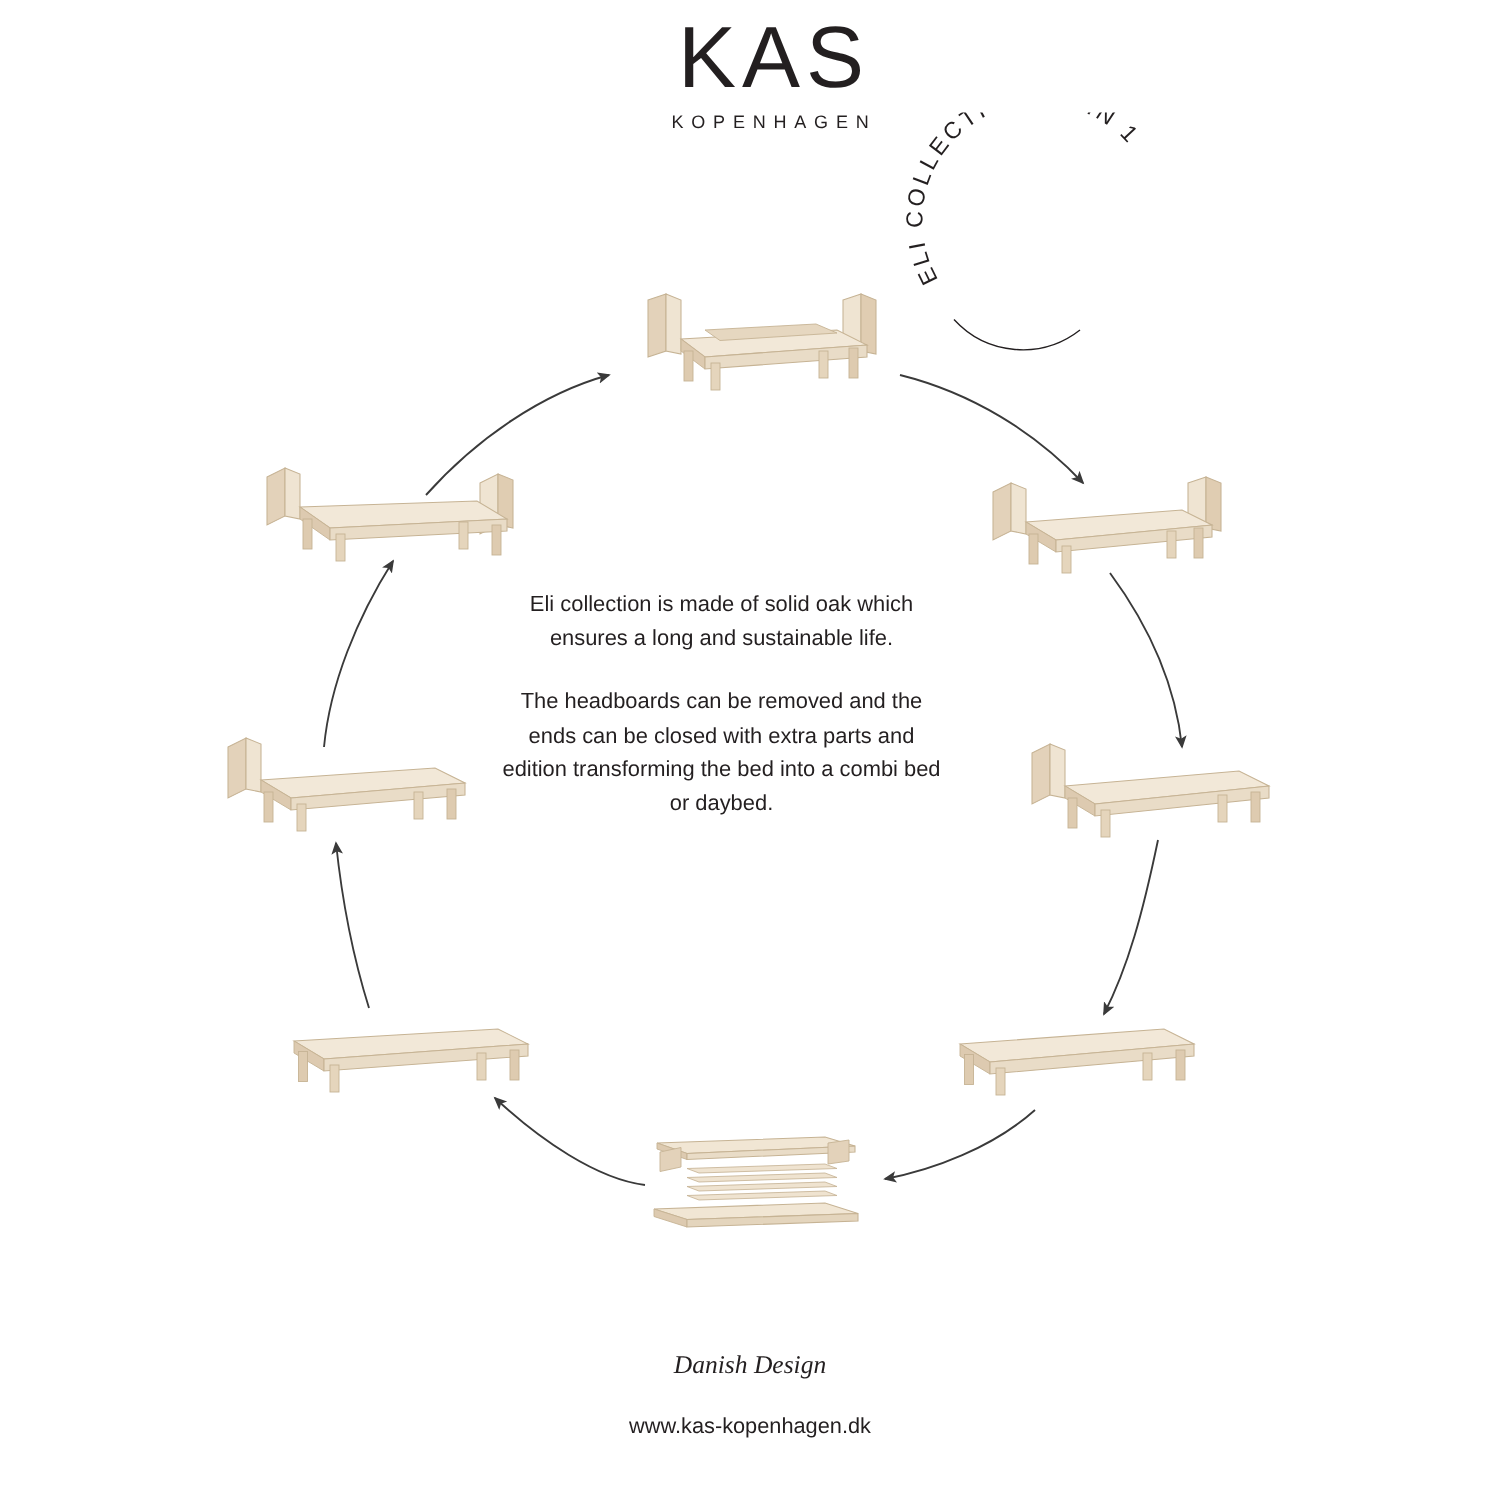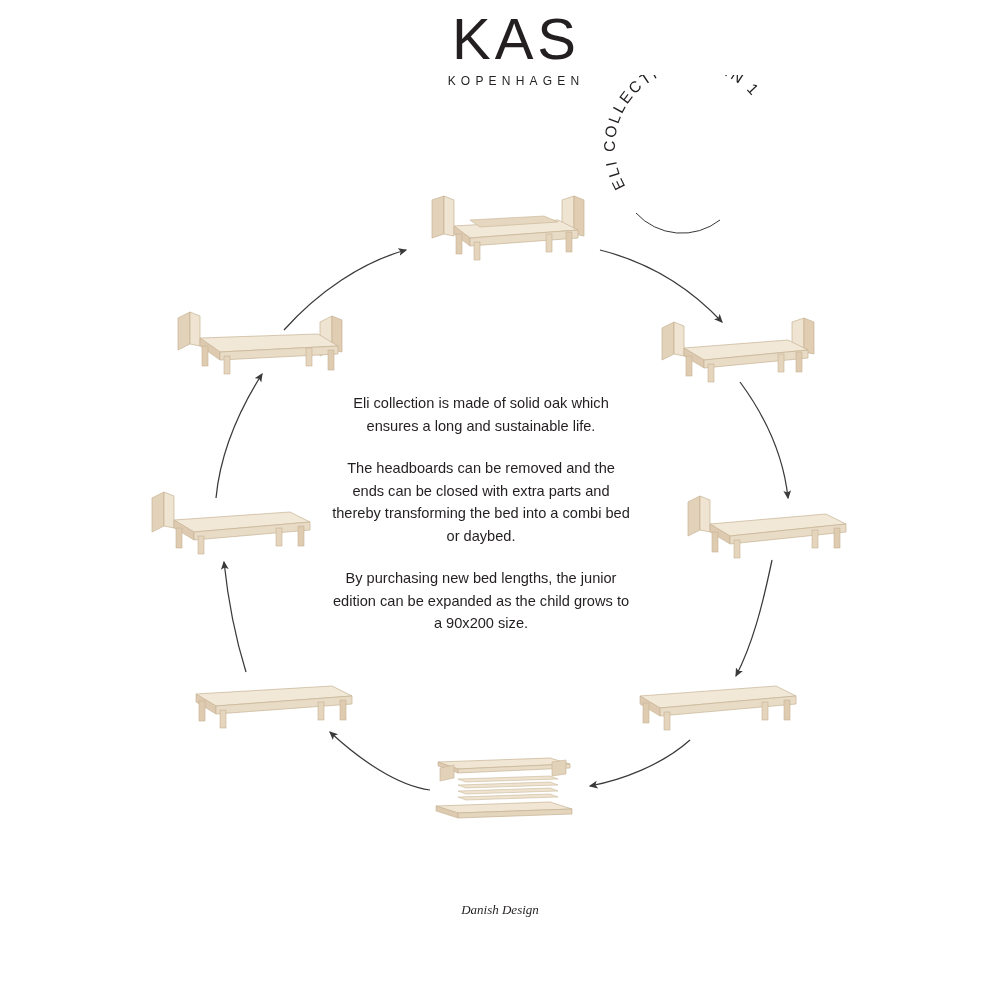--- a/index.html
+++ b/index.html
@@ -79,21 +79,21 @@
   .footer {
     position: absolute;
     left: 0;
     top: 900px;
     width: 1000px;
     text-align: center;
   }
   .footer-italic {
     font-family: "Liberation Serif", serif;
     font-style: italic;
-    font-size: 13px;
+    font-size: 17px;
     line-height: 19px;
     color: #231f20;
   }
   .footer-url {
     margin-top: 24px;
     font-size: 14.5px;
     color: #231f20;
   }
 
   
@@ -280,21 +280,21 @@
       <polygon points="52,48 170,42 170,50 52,56" fill="#e9dcc7" stroke="#c6b394" stroke-width="0.7"></polygon>
       <rect x="34" y="42" width="6" height="20" fill="#decbb0" stroke="#c6b394" stroke-width="0.6"></rect>
       <rect x="56" y="52" width="6" height="18" fill="#e5d5bc" stroke="#c6b394" stroke-width="0.6"></rect>
       <rect x="160" y="46" width="6" height="20" fill="#decbb0" stroke="#c6b394" stroke-width="0.6"></rect>
       <rect x="138" y="44" width="6" height="18" fill="#e5d5bc" stroke="#c6b394" stroke-width="0.6"></rect>
     </svg>
   </div>
 
   <div class="copy">
     <p>Eli collection is made of solid oak which ensures a long and sustainable life.</p>
-    <p>The headboards can be removed and the ends can be closed with extra parts and thereby transforming the bed into a combi bed or daybed.</p>
-    <p>By purchasing new bed lengths, the junior edition can be expanded as the child grows to a 90x200 size.</p>
+    <p>The headboards can be removed and the ends can be closed with extra parts and edition transforming the bed into a combi bed or daybed.</p>
   </div>
 
   <div class="footer">
     <div class="footer-italic">Danish Design</div>
+    <div class="footer-url">www.kas-kopenhagen.dk</div>
   </div>
 
 </div>
 
 </body></html>

